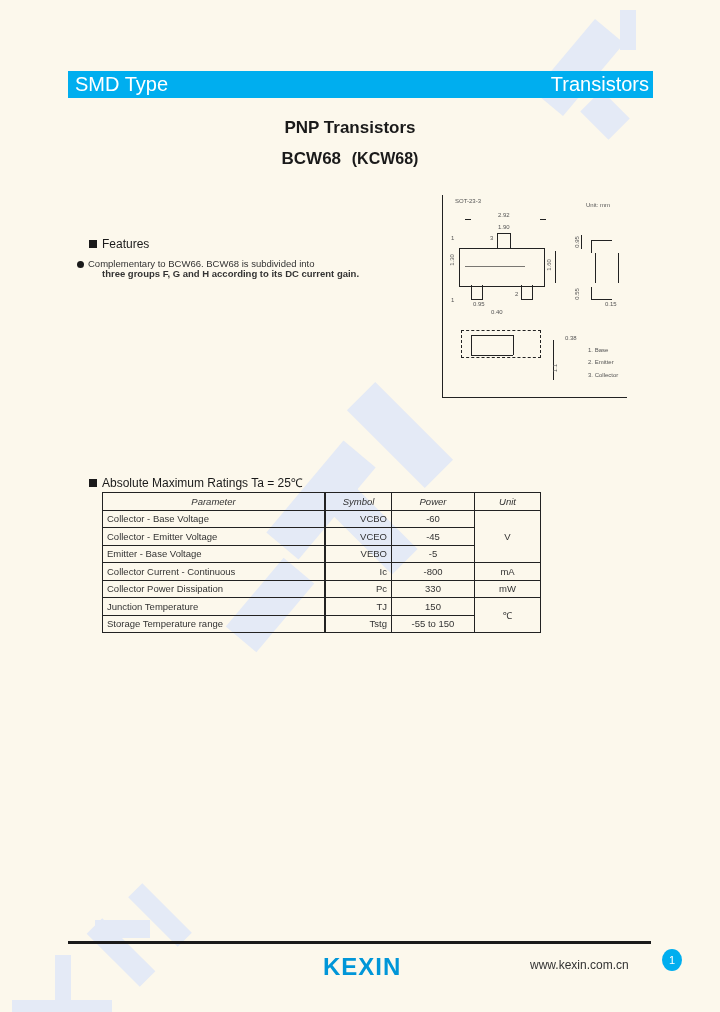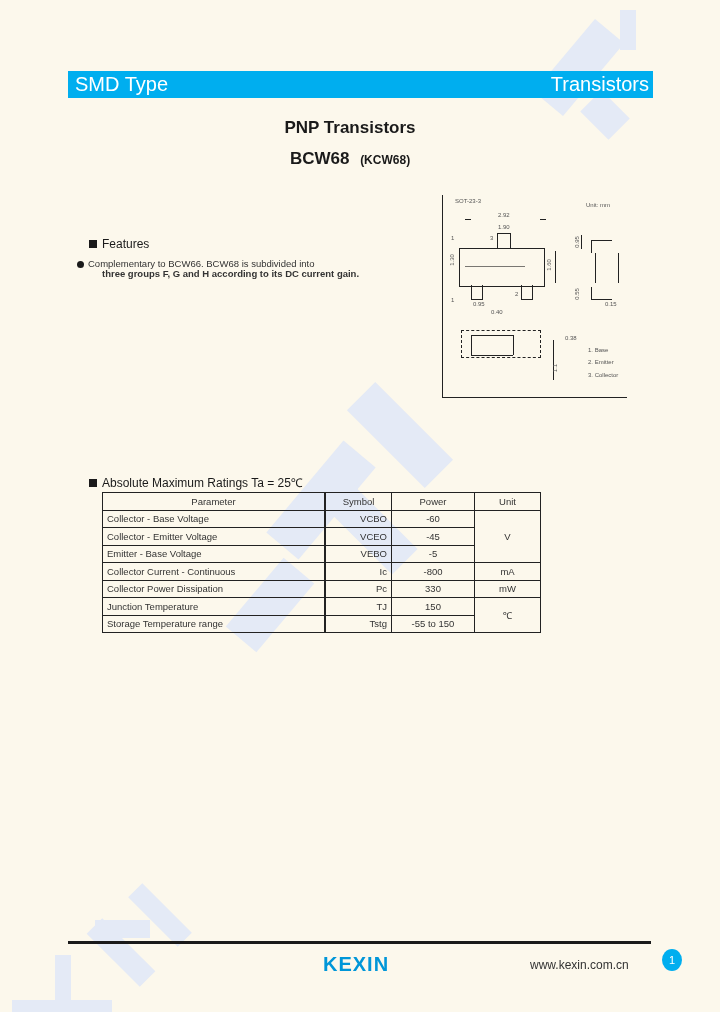--- a/index.html
+++ b/index.html
@@ -10,39 +10,39 @@
     color:#1a1a1a;
   }
   .wm { position:absolute; background:#e4eaf6; }
   .banner {
     position:absolute; left:68px; top:71px; width:585px; height:27px;
     background:#00aeef; color:#fff; font-size:20px; line-height:27px;
     display:flex; justify-content:space-between; padding:0 4px 0 7px; box-sizing:border-box;
   }
   .title1 { position:absolute; left:0; width:700px; top:118px; text-align:center; font-size:17px; font-weight:bold; }
   .title2 { position:absolute; left:0; width:700px; top:149px; text-align:center; font-size:17px; font-weight:bold; }
-  .title2 .sub { font-size:12px; margin-left:6px; }
+  .title2 .sub { font-size:16px; margin-left:6px; }
   .sect { position:absolute; font-size:12px; display:flex; align-items:center; }
   .sq { display:inline-block; width:8px; height:8px; background:#1a1a1a; margin-right:5px; }
   .feat { position:absolute; left:77px; font-size:9.5px; color:#333; }
   .dot { display:inline-block; width:7px; height:7px; border-radius:50%; background:#1a1a1a; margin-right:4px; vertical-align:middle; }
   .diagram { position:absolute; left:442px; top:195px; width:184px; height:202px;
     border-left:1.5px solid #222; border-bottom:1.5px solid #222; }
   .dtext { position:absolute; font-size:6px; color:#555; white-space:nowrap; }
   .dline { position:absolute; background:#222; }
   .dbox { position:absolute; border:1px solid #222; }
   table.ratings { position:absolute; left:102px; top:492px; border-collapse:collapse; font-size:9.5px; color:#333; }
   table.ratings td, table.ratings th { border:1px solid #222; height:16.5px; padding:0 4px; font-weight:normal; }
-  table.ratings th { text-align:center; }
+  table.ratings th { text-align:center;font-style:italic; }
   .c-param { width:213px; text-align:left; }
   .c-sym { width:57px; text-align:right; border-left:2px solid #222 !important; }
   .c-rat { width:74px; text-align:center; }
   .c-unit { width:57px; text-align:center; }
   .footer-line { position:absolute; left:68px; top:941px; width:583px; height:3px; background:#1a1a1a; }
-  .logo { position:absolute; left:323px; top:953px; font-size:20px; font-weight:bold; color:#0096d8; letter-spacing:1px; }
+  .logo { position:absolute; left:323px; top:953px; font-size:24px; font-weight:bold; color:#0096d8; letter-spacing:1px; }
   .url { position:absolute; left:530px; top:958px; font-size:12px; color:#333; }
   .pagenum { position:absolute; left:662px; top:949px; width:20px; height:22px; border-radius:50%;
     background:#00aeef; color:#fff; font-size:11px; text-align:center; line-height:22px; }
 </style>
 </head>
 <body>
 
 <div class="wm" style="left:560px;top:20px;width:38px;height:95px;transform:rotate(40deg);"></div>
 <div class="wm" style="left:620px;top:10px;width:16px;height:40px;"></div>
 <div class="wm" style="left:585px;top:100px;width:40px;height:30px;transform:rotate(45deg);"></div>

